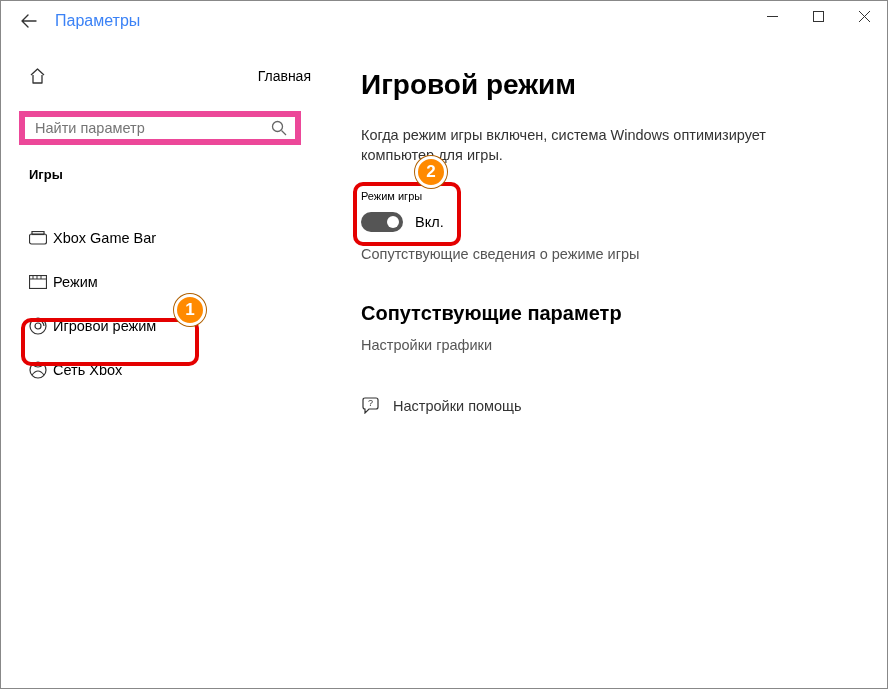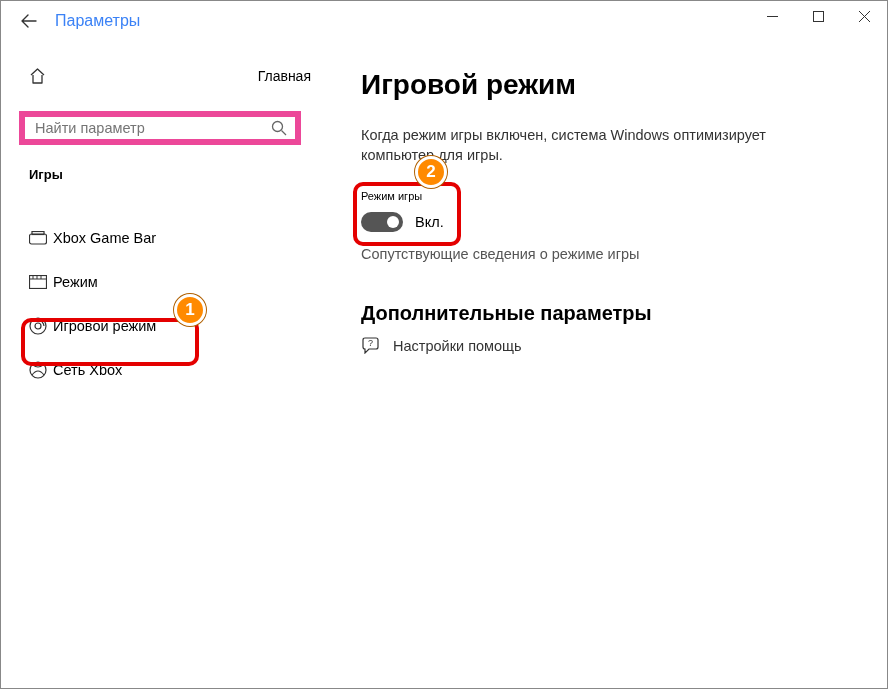--- a/index.html
+++ b/index.html
@@ -316,21 +316,22 @@
     <div class="setting-label">Режим игры</div>
     <div class="toggle-row">
       <div class="toggle">
         <div class="thumb"></div>
       </div>
       <span class="toggle-text">Вкл.</span>
     </div>
 
     <div class="link-text">Сопутствующие сведения о режиме игры</div>
 
-    <div class="subhead">Дополнительные параметры</div>
+    <div class="subhead">Сопутствующие параметр</div>
+    <div class="related-link">Настройки графики</div>
 
     <div class="foot-row">
       <span class="iw">
         <svg width="17" height="17" viewBox="0 0 17 17">
             <path d="M1 3 Q1 1 3 1 H14 Q16 1 16 3 V10 Q16 12 14 12 H7 L3 16 V12 Q1 12 1 10 Z" stroke="#333" fill="none" stroke-width="1.2"></path>
             <text x="8.5" y="9" font-size="9" text-anchor="middle" fill="#333">?</text>
           </svg>
       </span>
       <span>Настройки помощь</span>
     </div>

